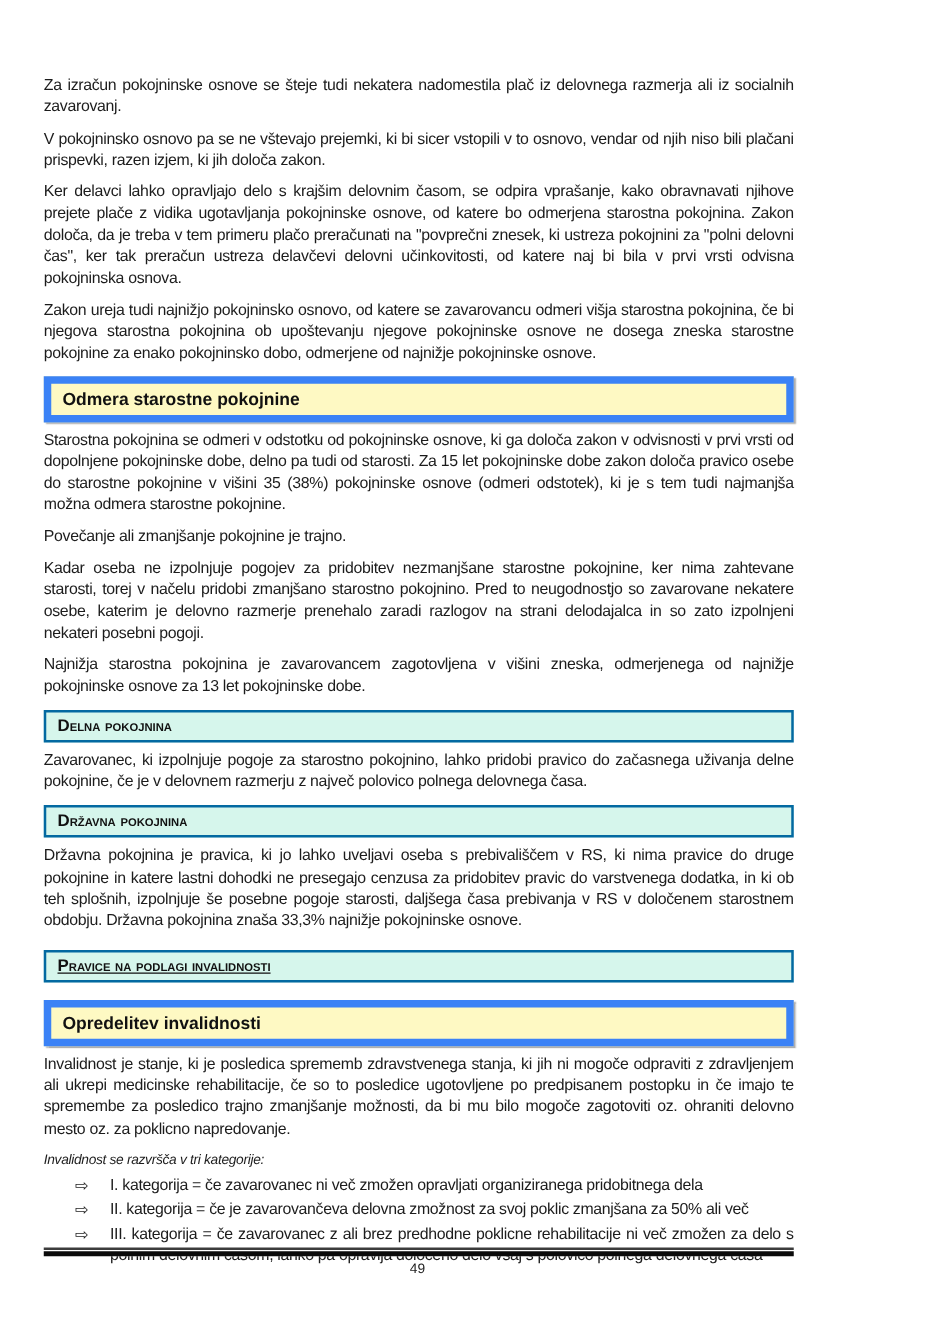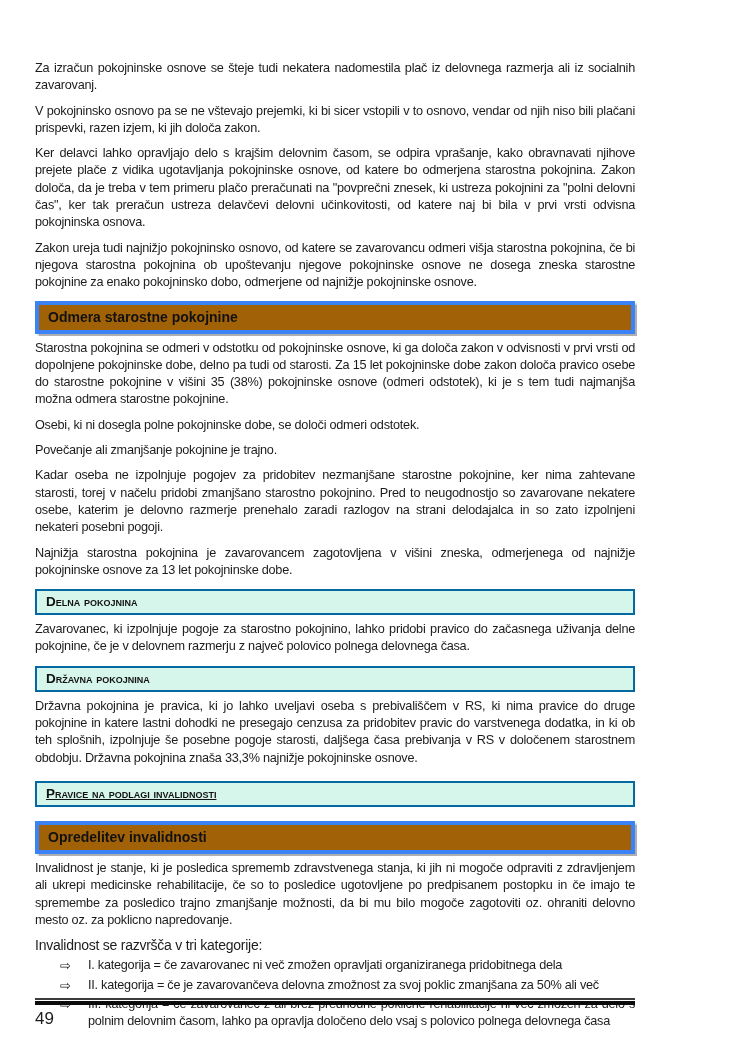--- a/index.html
+++ b/index.html
@@ -24,22 +24,22 @@
     top: 44px;
   }
   p.body-text {
     font-size: 12.7px;
     line-height: 17.3px;
     letter-spacing: -0.25px;
     text-align: justify;
     margin: 0 0 8px 0;
   }
   .header-orange {
-    background: #a16207;
-    border: 4px solid #3b82f6;
+    background: #fef9c3;
+    border: 6px solid #3b82f6;
     box-shadow: 1.5px 1.5px 1px rgba(110,110,110,0.55);
     font-size: 14px;
     font-weight: bold;
     color: #111111;
     padding: 4px 9px 5px 9px;
     margin: 9px 0 6px 0;
   }
   .header-teal {
     background: #D6F6EC;
     border: 2px solid #0369a1;
@@ -49,24 +49,25 @@
     color: #111111;
     padding: 3px 9px 4px 9px;
     margin: 10px 0 6px 0;
   }
   .header-teal.spaced {
     margin-top: 14px;
     margin-bottom: 14px;
     text-decoration: underline;
   }
   p.list-intro {
-    font-size: 14px;
+    font-size: 11px;
     line-height: 17.3px;
     letter-spacing: -0.25px;
     margin: 0 0 3px 0;
+    font-style: italic;
   }
   ul.arrow-list {
     list-style: none;
     margin: 0;
     padding: 0;
   }
   ul.arrow-list li {
     position: relative;
     padding-left: 53px;
     font-size: 12.7px;
@@ -88,42 +89,41 @@
     right: 35px;
     top: 982px;
   }
   .footer-rule {
     height: 1px;
     border-top: 2px solid #3c3c3c;
     border-bottom: 4px solid #0b0b0b;
     background: #ffffff;
   }
   .page-number {
-    text-align: left;
-    font-size: 17px;
+    text-align: center;
+    font-size: 11px;
     color: #1c1c1c;
     margin-top: 4px;
     padding-right: 2px;
   }
 </style>
 </head>
 <body>
 
 <div class="page">
   <div class="content">
 
     <p class="body-text">Za izračun pokojninske osnove se šteje tudi nekatera nadomestila plač iz delovnega razmerja ali iz socialnih zavarovanj.</p>
     <p class="body-text">V pokojninsko osnovo pa se ne vštevajo prejemki, ki bi sicer vstopili v to osnovo, vendar od njih niso bili plačani prispevki, razen izjem, ki jih določa zakon.</p>
     <p class="body-text">Ker delavci lahko opravljajo delo s krajšim delovnim časom, se odpira vprašanje, kako obravnavati njihove prejete plače z vidika ugotavljanja pokojninske osnove, od katere bo odmerjena starostna pokojnina. Zakon določa, da je treba v tem primeru plačo preračunati na "povprečni znesek, ki ustreza pokojnini za "polni delovni čas", ker tak preračun ustreza delavčevi delovni učinkovitosti, od katere naj bi bila v prvi vrsti odvisna pokojninska osnova.</p>
     <p class="body-text">Zakon ureja tudi najnižjo pokojninsko osnovo, od katere se zavarovancu odmeri višja starostna pokojnina, če bi njegova starostna pokojnina ob upoštevanju njegove pokojninske osnove ne dosega zneska starostne pokojnine za enako pokojninsko dobo, odmerjene od najnižje pokojninske osnove.</p>
 
     <div class="header-orange">Odmera starostne pokojnine</div>
 
     <p class="body-text">Starostna pokojnina se odmeri v odstotku od pokojninske osnove, ki ga določa zakon v odvisnosti v prvi vrsti od dopolnjene pokojninske dobe, delno pa tudi od starosti. Za 15 let pokojninske dobe zakon določa pravico osebe do starostne pokojnine v višini 35 (38%) pokojninske osnove (odmeri odstotek), ki je s tem tudi najmanjša možna odmera starostne pokojnine.</p>
-    <p class="body-text">Osebi, ki ni dosegla polne pokojninske dobe, se določi odmeri odstotek.</p>
     <p class="body-text">Povečanje ali zmanjšanje pokojnine je trajno.</p>
     <p class="body-text">Kadar oseba ne izpolnjuje pogojev za pridobitev nezmanjšane starostne pokojnine, ker nima zahtevane starosti, torej v načelu pridobi zmanjšano starostno pokojnino. Pred to neugodnostjo so zavarovane nekatere osebe, katerim je delovno razmerje prenehalo zaradi razlogov na strani delodajalca in so zato izpolnjeni nekateri posebni pogoji.</p>
     <p class="body-text">Najnižja starostna pokojnina je zavarovancem zagotovljena v višini zneska, odmerjenega od najnižje pokojninske osnove za 13 let pokojninske dobe.</p>
 
     <div class="header-teal">Delna pokojnina</div>
     <p class="body-text">Zavarovanec, ki izpolnjuje pogoje za starostno pokojnino, lahko pridobi pravico do začasnega uživanja delne pokojnine, če je v delovnem razmerju z največ polovico polnega delovnega časa.</p>
 
     <div class="header-teal">Državna pokojnina</div>
     <p class="body-text">Državna pokojnina je pravica, ki jo lahko uveljavi oseba s prebivališčem v RS, ki nima pravice do druge pokojnine in katere lastni dohodki ne presegajo cenzusa za pridobitev pravic do varstvenega dodatka, in ki ob teh splošnih, izpolnjuje še posebne pogoje starosti, daljšega časa prebivanja v RS v določenem starostnem obdobju. Državna pokojnina znaša 33,3% najnižje pokojninske osnove.</p>
 

